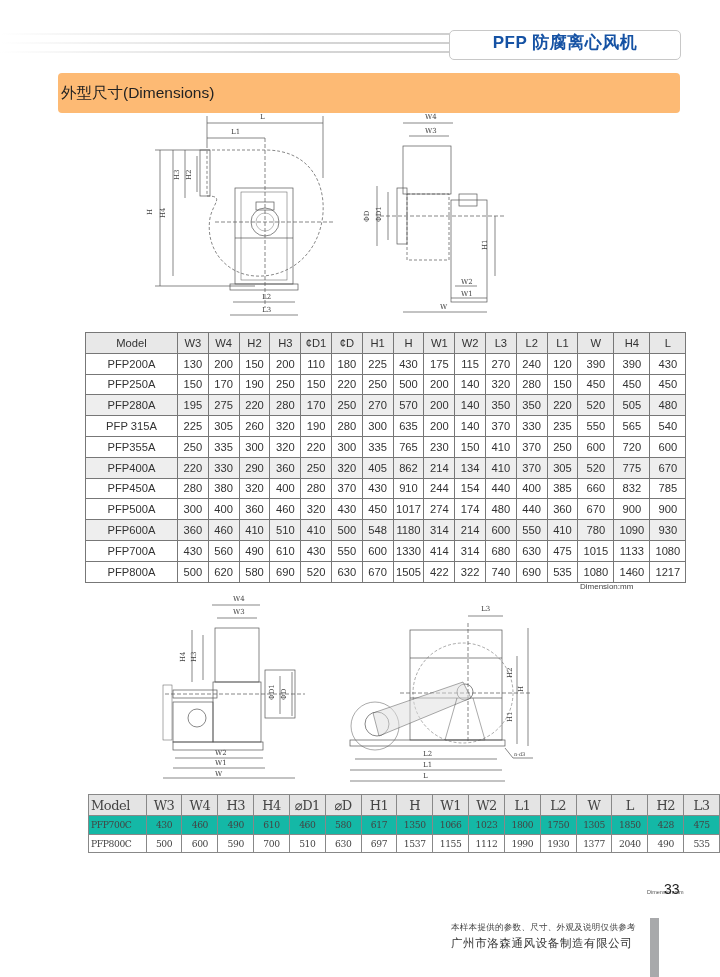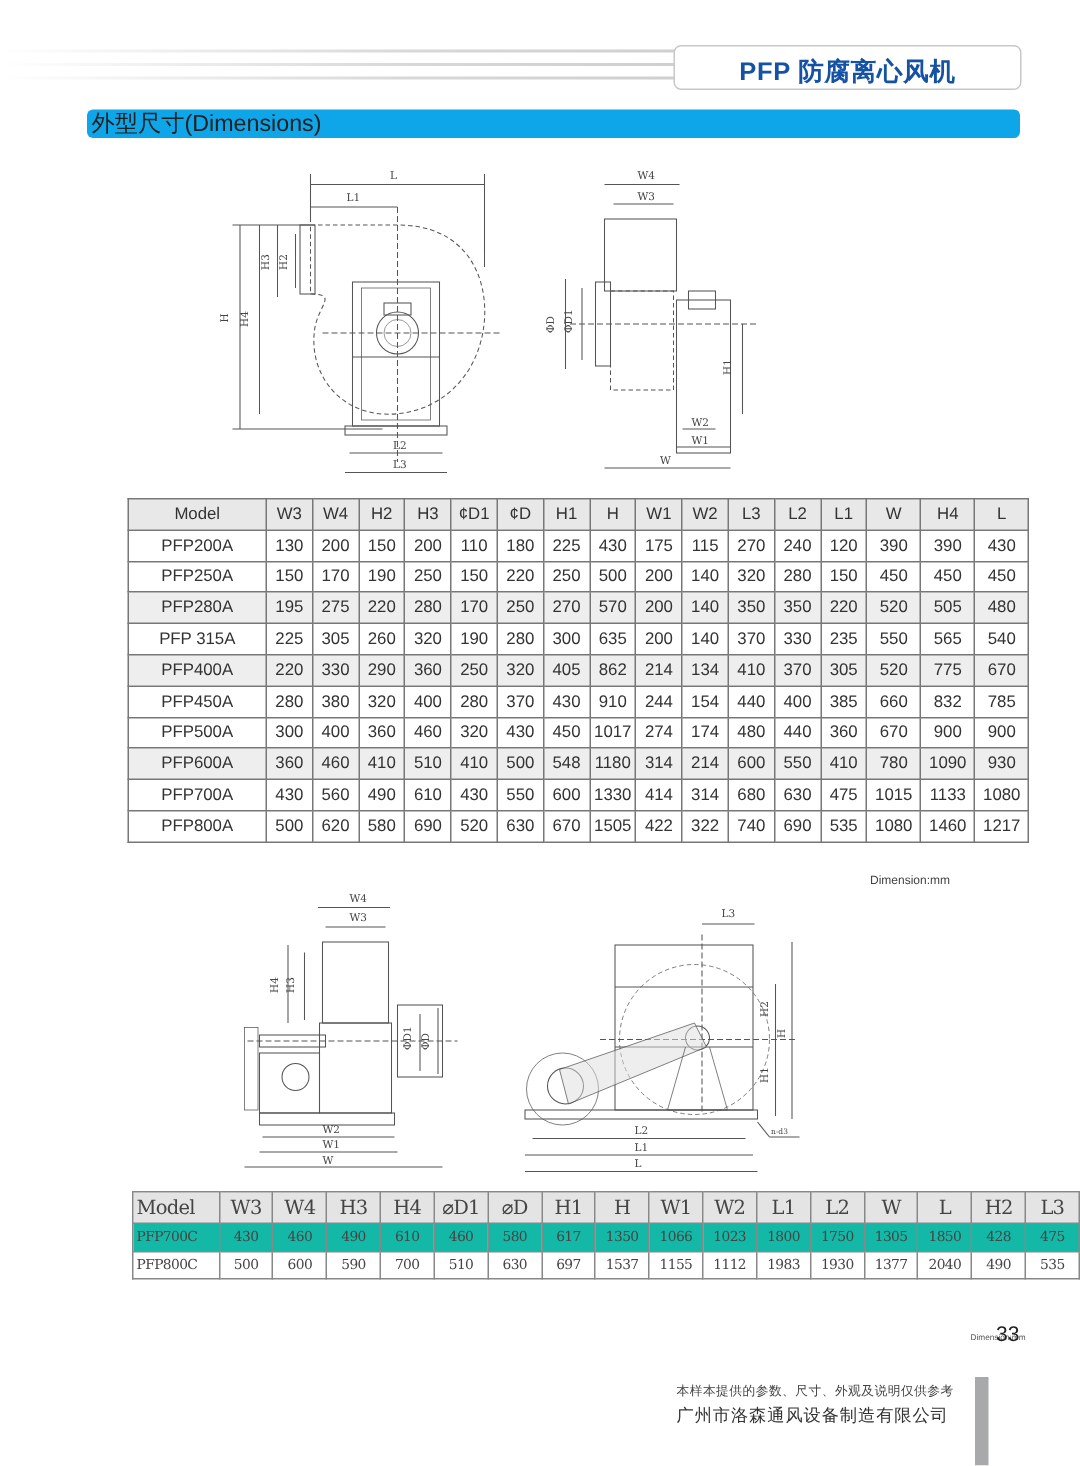--- a/index.html
+++ b/index.html
@@ -5,26 +5,26 @@
   * { box-sizing: border-box; margin: 0; padding: 0; }
   html, body { width: 720px; height: 977px; background: #ffffff; overflow: hidden; }
   body { position: relative; font-family: "Liberation Sans", "DejaVu Sans", sans-serif; color: #222; }
 
   
   .hdr-lines { position: absolute; left: 0; top: 33px; width: 450px; height: 22px; }
   .hdr-lines div { position: absolute; left: 0; height: 2px; width: 100%;
     background: linear-gradient(to right, rgba(255,255,255,1) 0%, #d8d8d8 60%, #cfcfcf 100%); }
   .hdr-box { position: absolute; left: 449px; top: 30px; width: 232px; height: 30px;
     border: 1.5px solid #c8c8c8; border-radius: 5px; background: #fff;
-    display: flex; align-items: flex-end; justify-content: center; }
+    display: flex; align-items: flex-start; justify-content: center; }
   .hdr-title { color: #1552a4; font-weight: bold; font-size: 17px; letter-spacing: 0.5px; }
 
   
-  .section-bar { position: absolute; left: 58px; top: 73px; width: 622px; height: 19px;
-    background: #0ea5e9; border-radius: 4px; padding-left: 3px; display: flex; align-items: center; }
+  .section-bar { position: absolute; left: 58px; top: 73px; width: 622px; height: 40px;
+    background: #fdba74; border-radius: 4px; padding-left: 3px; display: flex; align-items: center; }
   .section-title { font-size: 15.5px; color: #222; }
 
   
   .drawing { position: absolute; }
   .drawing svg { width: 100%; height: 100%; display: block; }
 
   
   .tbl-a { position: absolute; left: 85px; top: 332px; border-collapse: collapse; font-size: 11.2px; }
   .tbl-a td, .tbl-a th { border: 1px solid #777; text-align: center; height: 20.8px; font-weight: normal; color: #333; padding: 0; }
   .tbl-a th { background: #e8e8e8; }
@@ -227,20 +227,39 @@
         <td>300</td>
         <td>635</td>
         <td>200</td>
         <td>140</td>
         <td>370</td>
         <td>330</td>
         <td>235</td>
         <td>550</td>
         <td>565</td>
         <td>540</td>
+      </tr>
+      <tr>
+        <td>PFP355A</td>
+        <td>250</td>
+        <td>335</td>
+        <td>300</td>
+        <td>320</td>
+        <td>220</td>
+        <td>300</td>
+        <td>335</td>
+        <td>765</td>
+        <td>230</td>
+        <td>150</td>
+        <td>410</td>
+        <td>370</td>
+        <td>250</td>
+        <td>600</td>
+        <td>720</td>
+        <td>600</td>
       </tr>
       <tr class="shade">
         <td>PFP400A</td>
         <td>220</td>
         <td>330</td>
         <td>290</td>
         <td>360</td>
         <td>250</td>
         <td>320</td>
         <td>405</td>
@@ -466,21 +485,21 @@
         <td>500</td>
         <td>600</td>
         <td>590</td>
         <td>700</td>
         <td>510</td>
         <td>630</td>
         <td>697</td>
         <td>1537</td>
         <td>1155</td>
         <td>1112</td>
-        <td>1983</td>
+        <td>1990</td>
         <td>1930</td>
         <td>1377</td>
         <td>2040</td>
         <td>490</td>
         <td>535</td>
       </tr>
     </tbody>
 </table>
 <div class="unit-c">Dimension:mm</div>
 

